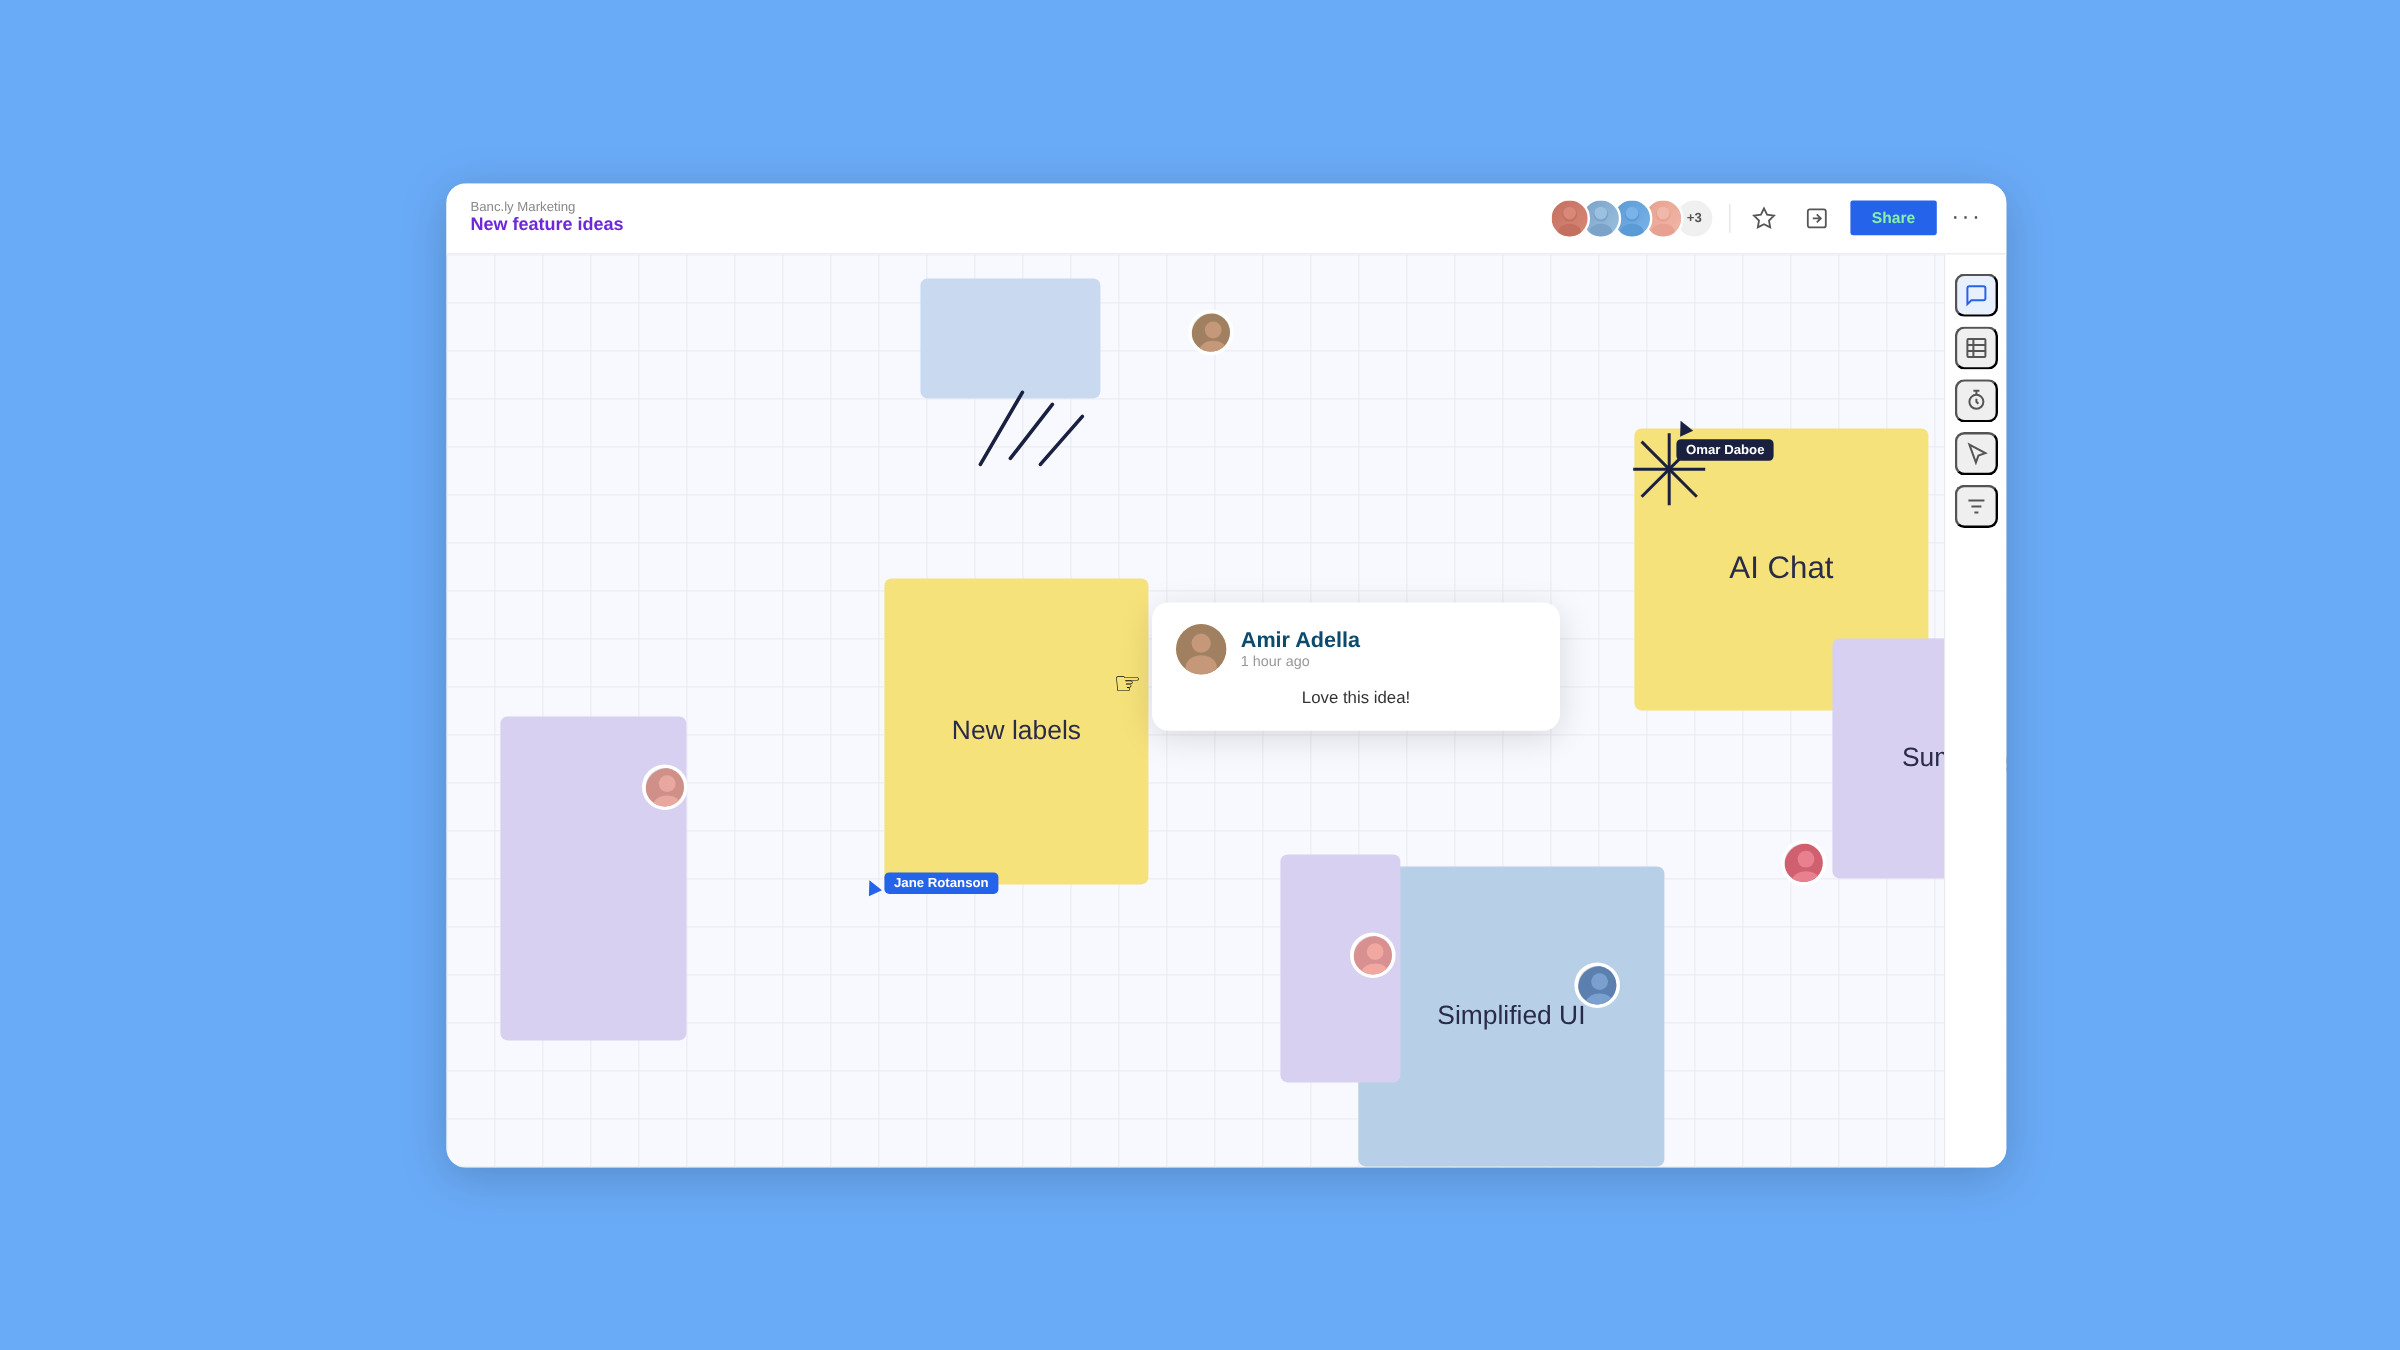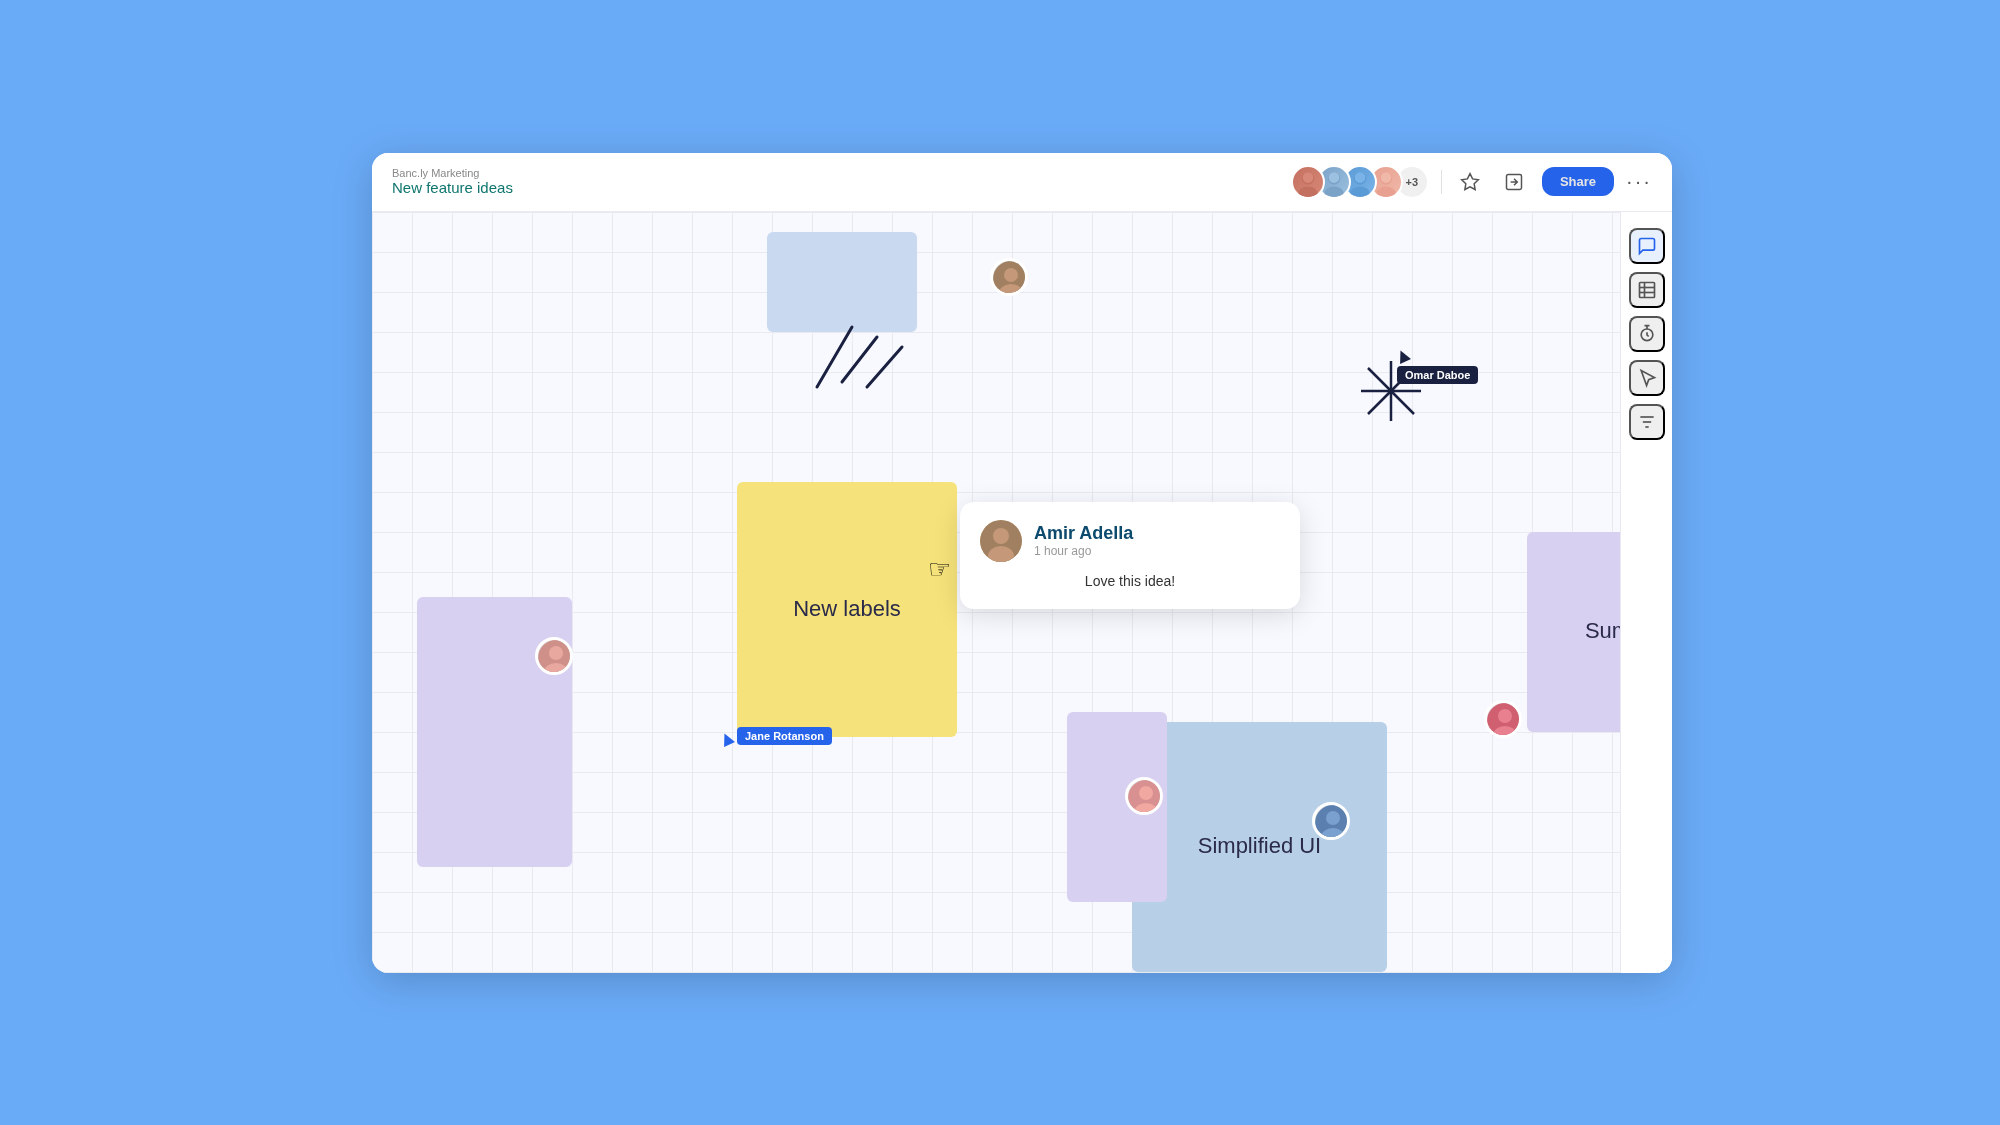--- a/index.html
+++ b/index.html
@@ -39,22 +39,22 @@
       display: flex;
       flex-direction: column;
     }
     .workspace-name {
       font-size: 11px;
       color: #888;
       font-weight: 400;
     }
     .page-title {
       font-size: 15px;
-      color: #0f766e;
-      font-weight: 400;
+      color: #6d28d9;
+      font-weight: 700;
     }
     .titlebar-right {
       display: flex;
       align-items: center;
       gap: 12px;
     }
     .avatars-group {
       display: flex;
       align-items: center;
     }
@@ -101,23 +101,23 @@
       justify-content: center;
       border-radius: 6px;
       cursor: pointer;
       color: #555;
       background: none;
       border: none;
       font-size: 18px;
     }
     .share-btn {
       background: #2563eb;
-      color: #e5e5e5;
+      color: #86efac;
       border: none;
-      border-radius: 12px;
+      border-radius: 2px;
       padding: 7px 18px;
       font-size: 13px;
       font-weight: 600;
       cursor: pointer;
     }
     .more-btn {
       background: none;
       border: none;
       cursor: pointer;
       font-size: 20px;
@@ -327,20 +327,23 @@
     <svg class="sketch-lines" style="position:absolute; left:385px; top:95px; width:160px; height:100px;" viewBox="0 0 160 100">
       <line x1="60" y1="80" x2="95" y2="20" stroke="#1a2040" stroke-width="3" stroke-linecap="round"></line>
       <line x1="85" y1="75" x2="120" y2="30" stroke="#1a2040" stroke-width="3" stroke-linecap="round"></line>
       <line x1="110" y1="80" x2="145" y2="40" stroke="#1a2040" stroke-width="3" stroke-linecap="round"></line>
     </svg>
 
     <div class="sticky-note note-yellow" style="left:365px; top:270px; width:220px; height:255px;">
       <span>New labels</span>
     </div>
 
+    <div class="sticky-note note-yellow" style="left:990px; top:145px; width:245px; height:235px; font-size:26px;">
+      <span>AI Chat</span>
+    </div>
 
     <div class="sticky-note note-purple-light" style="left:1155px; top:320px; width:210px; height:200px; font-size:22px;">
       <span>Summary</span>
     </div>
 
     <div class="sticky-note note-purple-light" style="left:45px; top:385px; width:155px; height:270px;">
     </div>
 
     <div class="sticky-note note-blue-medium" style="left:760px; top:510px; width:255px; height:250px; font-size:22px;">
       <span>Simplified UI</span>

